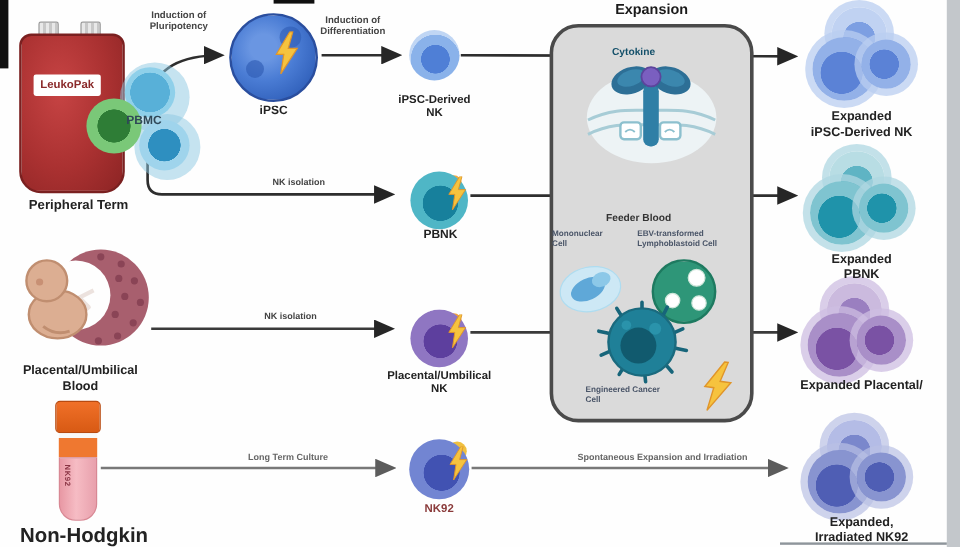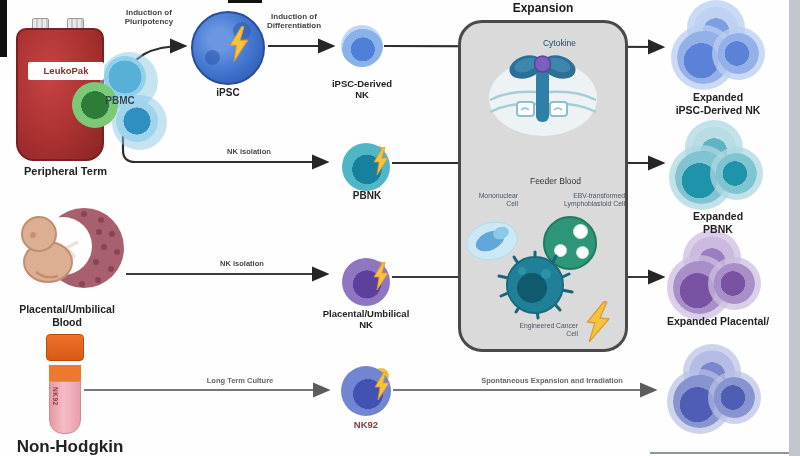--- a/index.html
+++ b/index.html
@@ -9,21 +9,21 @@
   .abs{position:absolute;}
   .lbl{position:absolute;font-weight:bold;color:#222;text-align:center;line-height:1.2;z-index:5;}
   .albl{position:absolute;font-weight:bold;color:#444;text-align:center;line-height:1.15;z-index:5;}
   .circle{border-radius:50%;}
   .scell{position:absolute;border-radius:50%;z-index:2;}
   .cluster{position:absolute;width:86px;height:84px;z-index:2;}
   .cb{position:absolute;border-radius:50%;box-shadow:0 0 0 6px var(--halo);}
   .b-top{left:17px;top:0;width:46px;height:44px;background:radial-gradient(circle at 50% 58%,var(--midcore) 0 38%,var(--light) 39%);}
   .b-left{left:1px;top:25px;width:53px;height:53px;background:radial-gradient(circle at 46% 56%,var(--core) 0 42%,var(--mid) 43%);}
   .b-right{left:42px;top:27px;width:41px;height:41px;background:radial-gradient(circle at 46% 50%,var(--core) 0 40%,var(--mid) 41%);}
-  .boxlbl{position:absolute;font-weight:normal;text-align:right;line-height:1.25;z-index:5;}
+  .boxlbl{position:absolute;font-weight:bold;text-align:left;line-height:1.25;z-index:5;}
 </style>
 </head>
 <body>
 
 <div class="stage">
 
   <svg class="abs" style="left:0;top:0;width:800px;height:456px;z-index:1;" viewBox="0 0 800 456">
     <defs>
       <marker id="ah" markerWidth="8" markerHeight="7" refX="6.5" refY="3.5" orient="auto">
           <path d="M0,0 L8,3.5 L0,7 Z" fill="#262626"></path>
@@ -43,21 +43,21 @@
     <line x1="126" y1="274" x2="326" y2="274" stroke="#3a3a3a" stroke-width="2.2" marker-end="url(#ah)"></line>
     <line x1="392" y1="277" x2="662" y2="277" stroke="#3a3a3a" stroke-width="2.2" marker-end="url(#ah)"></line>
 
     <line x1="84" y1="390" x2="327" y2="390" stroke="#787878" stroke-width="2.2" marker-end="url(#ahg)"></line>
     <line x1="393" y1="390" x2="654" y2="390" stroke="#787878" stroke-width="2.2" marker-end="url(#ahg)"></line>
   </svg>
 
   <div class="abs" style="left:32px;top:18px;width:17px;height:14px;background:repeating-linear-gradient(90deg,#e8e8e8 0 3px,#c8c8c8 3px 5px);border:1px solid #9a9a9a;border-radius:2px;z-index:2;"></div>
   <div class="abs" style="left:67px;top:18px;width:17px;height:14px;background:repeating-linear-gradient(90deg,#e8e8e8 0 3px,#c8c8c8 3px 5px);border:1px solid #9a9a9a;border-radius:2px;z-index:2;"></div>
   <div class="abs" style="left:16px;top:28px;width:88px;height:133px;background:radial-gradient(ellipse at 38% 35%,#c74444 0%,#aa3131 55%,#8c2424 100%);border:2px solid #7a2020;border-radius:10px 10px 18px 18px;z-index:2;"></div>
-  <div class="abs" style="left:28px;top:62px;width:76px;height:18px;background:#fff;border-radius:2px;z-index:3;font-weight:bold;font-size:9.5px;color:#8a2a2a;text-align:center;line-height:18px;">LeukoPak</div>
+  <div class="abs" style="left:28px;top:62px;width:56px;height:18px;background:#fff;border-radius:2px;z-index:3;font-weight:bold;font-size:9.5px;color:#8a2a2a;text-align:center;line-height:18px;">LeukoPak</div>
   <div class="lbl" style="left:8px;top:165px;width:115px;font-size:11px;">Peripheral Term</div>
 
   <div class="abs circle" style="left:100px;top:52px;width:58px;height:58px;background:rgba(140,200,225,.5);z-index:2;"></div>
   <div class="abs circle" style="left:112px;top:95px;width:55px;height:55px;background:rgba(140,200,225,.5);z-index:2;"></div>
   <div class="abs circle" style="left:104px;top:56px;width:42px;height:42px;background:radial-gradient(circle at 50% 50%,#58b0d8 0 55%,#8fd0ea 56%);z-index:2;"></div>
   <div class="abs circle" style="left:72px;top:82px;width:46px;height:46px;background:radial-gradient(circle at 50% 50%,#2e7d36 0 42%,#7ac878 43% 82%,#a6da9e 83%);z-index:2;"></div>
   <div class="abs circle" style="left:116px;top:100px;width:42px;height:42px;background:radial-gradient(circle at 50% 50%,#2e8fc0 0 45%,#9fd4ec 46%);z-index:2;"></div>
   <div class="lbl" style="left:94px;top:95px;width:52px;font-size:10px;color:#2f4858;z-index:4;">PBMC</div>
 
   <div class="albl" style="left:106px;top:8px;width:86px;font-size:8px;">
@@ -241,19 +241,23 @@
   </div>
   <div class="lbl" style="left:648px;top:315px;width:140px;font-size:10.5px;">
     <div>Expanded Placental/</div>
   </div>
 
   <div class="cluster" style="left:672px;top:350px;--halo:rgba(185,192,228,.7);--light:#b4bce6;--mid:#8894d0;--midcore:#7a87cc;--core:#4f5eb4;">
     <div class="cb b-top"></div>
     <div class="cb b-left"></div>
     <div class="cb b-right"></div>
   </div>
+  <div class="lbl" style="left:652px;top:429px;width:132px;font-size:10.5px;">
+    <div>Expanded,</div>
+    <div>Irradiated NK92</div>
+  </div>
 
   <div class="abs" style="left:0;top:0;width:7px;height:57px;background:#101010;z-index:6;"></div>
   <div class="abs" style="left:228px;top:0;width:34px;height:3px;background:#101010;z-index:6;"></div>
   <div class="abs" style="left:789px;top:0;width:11px;height:456px;background:#c3c7cb;z-index:6;"></div>
   <div class="abs" style="left:650px;top:452px;width:139px;height:2px;background:#8e959b;z-index:6;"></div>
 
 </div>
 
 </body></html>

